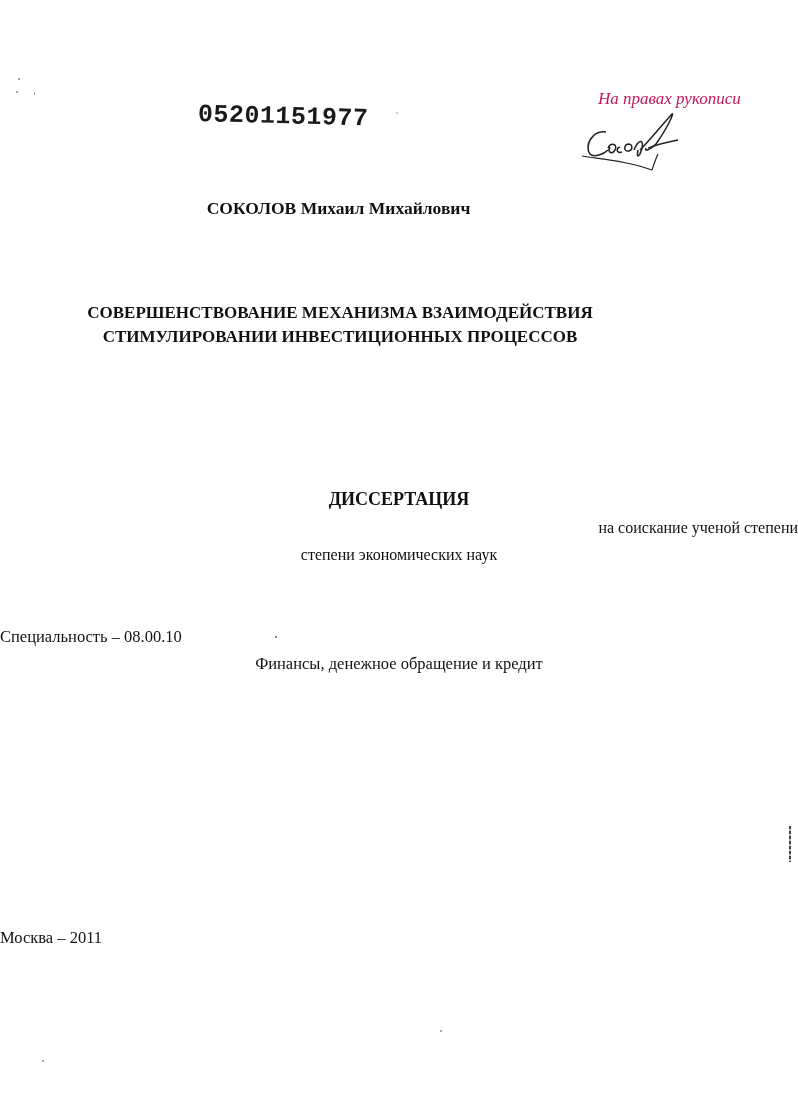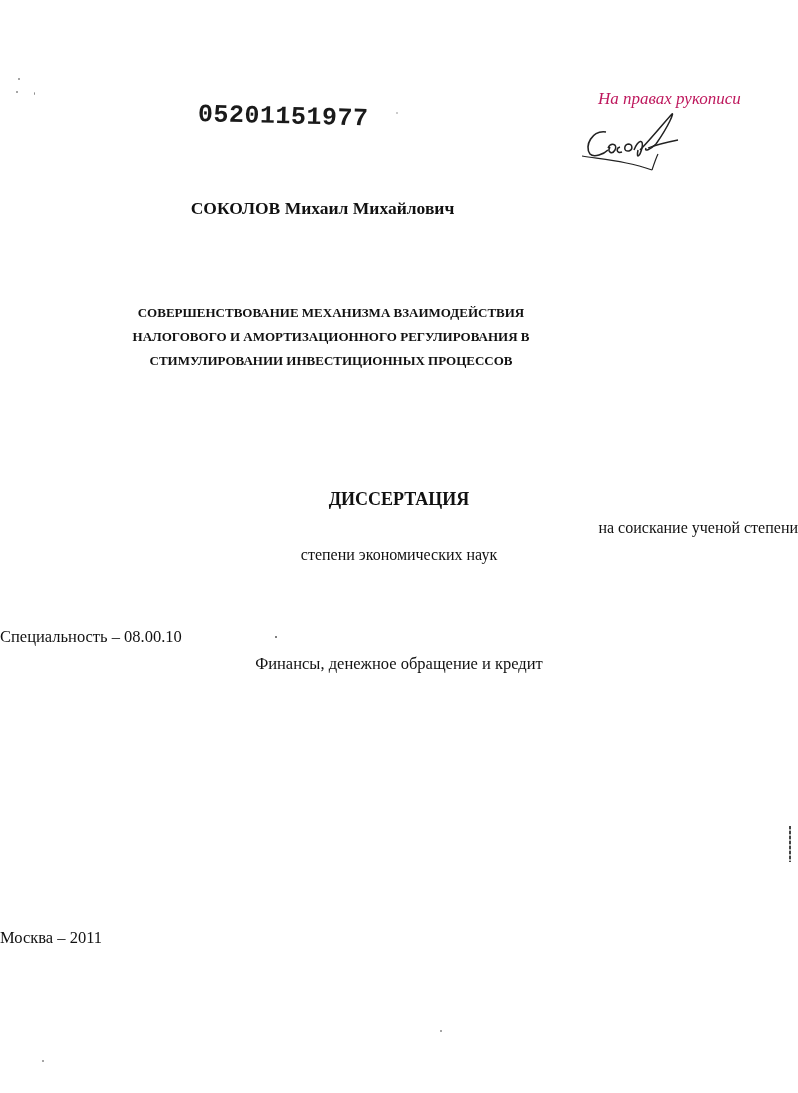--- a/index.html
+++ b/index.html
@@ -12,25 +12,25 @@
       left: 198px; top: 100px; font-family: "Liberation Mono", "DejaVu Sans Mono", monospace;
       font-weight: bold; font-size: 25px; letter-spacing: 0.5px; color: #1a1a1a;
       transform: rotate(1.5deg); transform-origin: left center;
     }
     .rights {
       left: 598px; top: 89px; font-style: italic; font-size: 17px; color: #be185d;
     }
     .signature { left: 578px; top: 110px; width: 110px; height: 66px; }
     .author {
       left: 0; width: 645px; top: 198px; text-align: center;
-      font-weight: bold; font-size: 17.5px;
+      font-weight: bold; font-size: 17.5px; padding-left: 16px;
     }
     .title {
-      left: 6px; width: 650px; top: 301px; text-align: center;
-      font-weight: bold; font-size: 13px; line-height: 24px;
+      left: 15px; width: 650px; top: 301px; text-align: center;
+      font-weight: bold; font-size: 17px; line-height: 24px;
     }
     .doc-type {
       left: 0; width: 798px; top: 489px; text-align: center; font-weight: bold; font-size: 18px;
     }
     .degree1 { left: 0; width: 798px; top: 519px; text-align: right; font-size: 16px; }
     .degree2 { left: 0; width: 798px; top: 546px; text-align: center; font-size: 16px; }
     .spec1 { left: 0; width: 798px; top: 627px; text-align: left; font-size: 16.5px; }
     .spec2 { left: 0; width: 798px; top: 654px; text-align: center; font-size: 16.5px; }
     .city { left: 0; width: 798px; top: 928px; text-align: left; font-size: 16.5px; }
     .speck { background: #888; border-radius: 50%; }
@@ -52,21 +52,20 @@
   <path d="M62 40 C72 30, 90 8, 94 4 C96 2, 92 14, 78 34 C72 40, 66 42, 68 38" fill="none" stroke="#222" stroke-width="1.5"></path>
   <path d="M70 38 C80 34, 90 32, 100 30" fill="none" stroke="#222" stroke-width="1.3"></path>
   <path d="M4 46 C30 50, 52 52, 74 60" fill="none" stroke="#222" stroke-width="1.2"></path>
   <path d="M74 60 C76 54, 78 48, 80 44" fill="none" stroke="#222" stroke-width="1.2"></path>
 </svg>
 
 <div class="abs author">СОКОЛОВ Михаил Михайлович</div>
 
 <div class="abs title">
   <div>СОВЕРШЕНСТВОВАНИЕ МЕХАНИЗМА ВЗАИМОДЕЙСТВИЯ</div>
-  <div>НАЛОГОВОГО И АМОРТИЗАЦИОННОГО РЕГУЛИРОВАНИЯ В</div>
   <div>СТИМУЛИРОВАНИИ ИНВЕСТИЦИОННЫХ ПРОЦЕССОВ</div>
 </div>
 
 <div class="abs doc-type">ДИССЕРТАЦИЯ</div>
 <div class="abs degree1">на соискание ученой степени</div>
 <div class="abs degree2">степени экономических наук</div>
 
 <div class="abs spec1">Специальность – 08.00.10</div>
 <div class="abs spec2">Финансы, денежное обращение и кредит</div>
 

